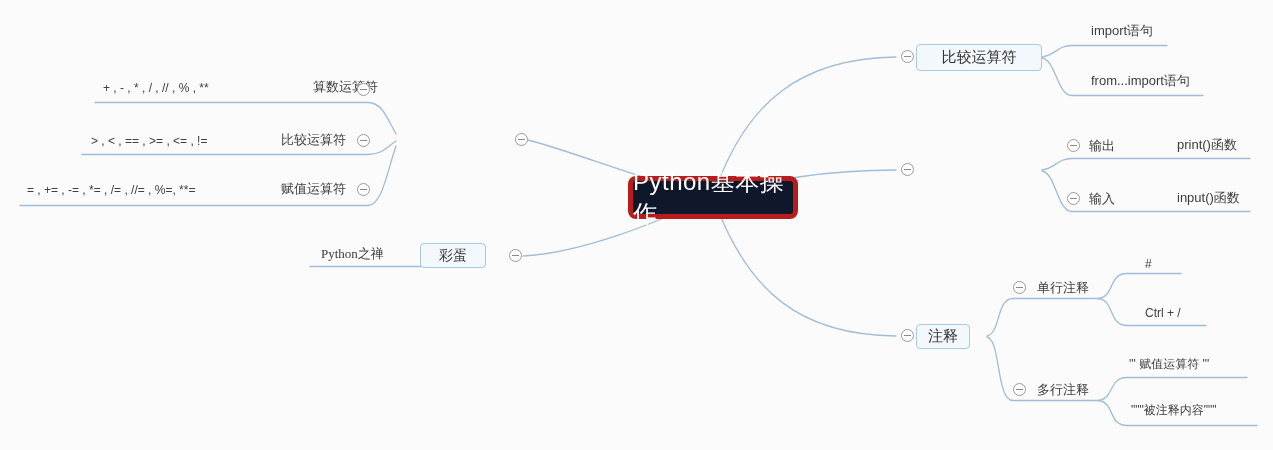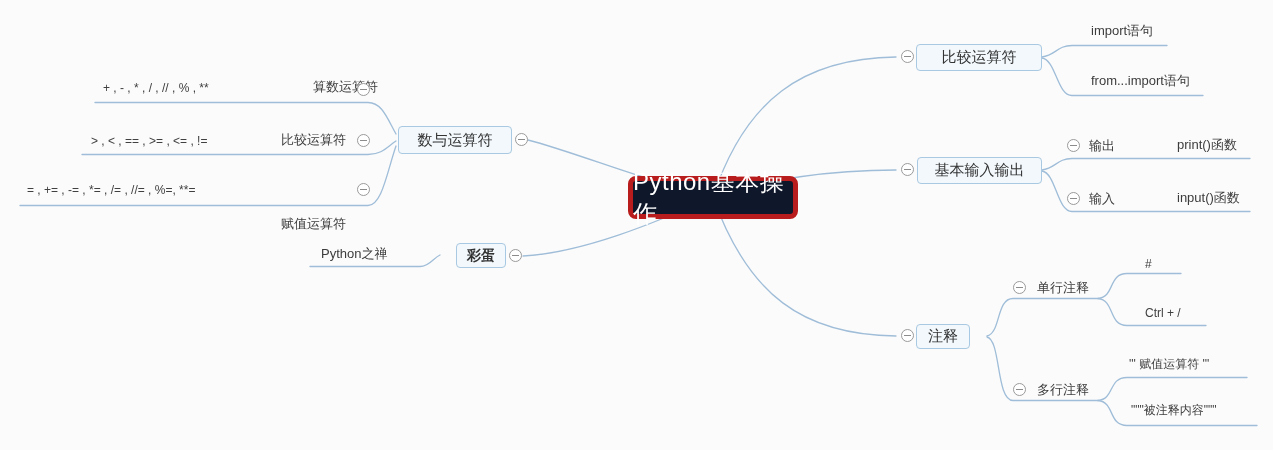--- a/index.html
+++ b/index.html
@@ -66,45 +66,43 @@
     <path d="M987 336 C1001 333, 996 298.5, 1013 298.5 H1098"></path>
     <path d="M987 337 C1001 340, 996 400.5, 1013 400.5 H1098"></path>
     <path d="M1098 298.5 C1115 297, 1108 273.5, 1127 273.5 H1181"></path>
     <path d="M1098 298.5 C1115 300, 1108 325.5, 1127 325.5 H1206"></path>
     <path d="M1098 400.5 C1115 399, 1108 377.5, 1127 377.5 H1247"></path>
     <path d="M1098 400.5 C1115 402, 1108 425.5, 1127 425.5 H1257"></path>
   </svg>
 
   <div class="node root-topic" style="left:628px;top:176px;width:170px;height:43px;">Python基本操作</div>
 
-  <div class="node topic-box" style="left:398px;top:126px;width:114px;height:28px;">数与运算符</div>
   <div class="expander" style="left:515px;top:133px;"></div>
 
   <div class="node leaf" style="left:281px;top:80px;margin-left:32px;">算数运算符</div>
   <div class="expander" style="left:357px;top:83px;"></div>
   <div class="node leaf code" style="left:103px;top:81px;">+ , - , * , / , // , % , **</div>
 
   <div class="node leaf" style="left:281px;top:133px;">比较运算符</div>
   <div class="expander" style="left:357px;top:134px;"></div>
   <div class="node leaf code" style="left:91px;top:134px;">&gt; , &lt; , == , &gt;= , &lt;= , !=</div>
 
-  <div class="node leaf" style="left:281px;top:182px;margin-top:35px;">赋值运算符</div>
+  <div class="node leaf" style="left:281px;top:182px;">赋值运算符</div>
   <div class="expander" style="left:357px;top:183px;"></div>
   <div class="node leaf code" style="left:27px;top:183px;">= , += , -= , *= , /= , //= , %=, **=</div>
 
-  <div class="node topic-box" style="left:456px;top:243px;width:50px;height:25px;font-size:14px;font-weight:bold;">彩蛋</div>
+  <div class="node topic-box" style="left:420px;top:243px;width:66px;height:25px;font-size:14px;">彩蛋</div>
   <div class="expander" style="left:509px;top:249px;"></div>
-  <div class="node leaf" style="left:321px;top:247px;">Python之禅</div>
+  <div class="node leaf" style="left:321px;top:247px;font-family:Liberation Serif, serif;">Python之禅</div>
 
   <div class="node topic-box" style="left:916px;top:44px;width:126px;height:27px;">比较运算符</div>
   <div class="expander" style="left:901px;top:50px;"></div>
   <div class="node leaf" style="left:1091px;top:24px;">import语句</div>
   <div class="node leaf" style="left:1091px;top:74px;">from...import语句</div>
 
-  <div class="node topic-box" style="left:917px;top:157px;width:125px;height:27px;">基本输入输出</div>
   <div class="expander" style="left:901px;top:163px;"></div>
 
   <div class="expander" style="left:1067px;top:139px;"></div>
   <div class="node leaf" style="left:1089px;top:139px;">输出</div>
   <div class="node leaf" style="left:1177px;top:138px;">print()函数</div>
 
   <div class="expander" style="left:1067px;top:192px;"></div>
   <div class="node leaf" style="left:1089px;top:192px;">输入</div>
   <div class="node leaf" style="left:1177px;top:191px;text-align:center;">input()函数</div>
 

